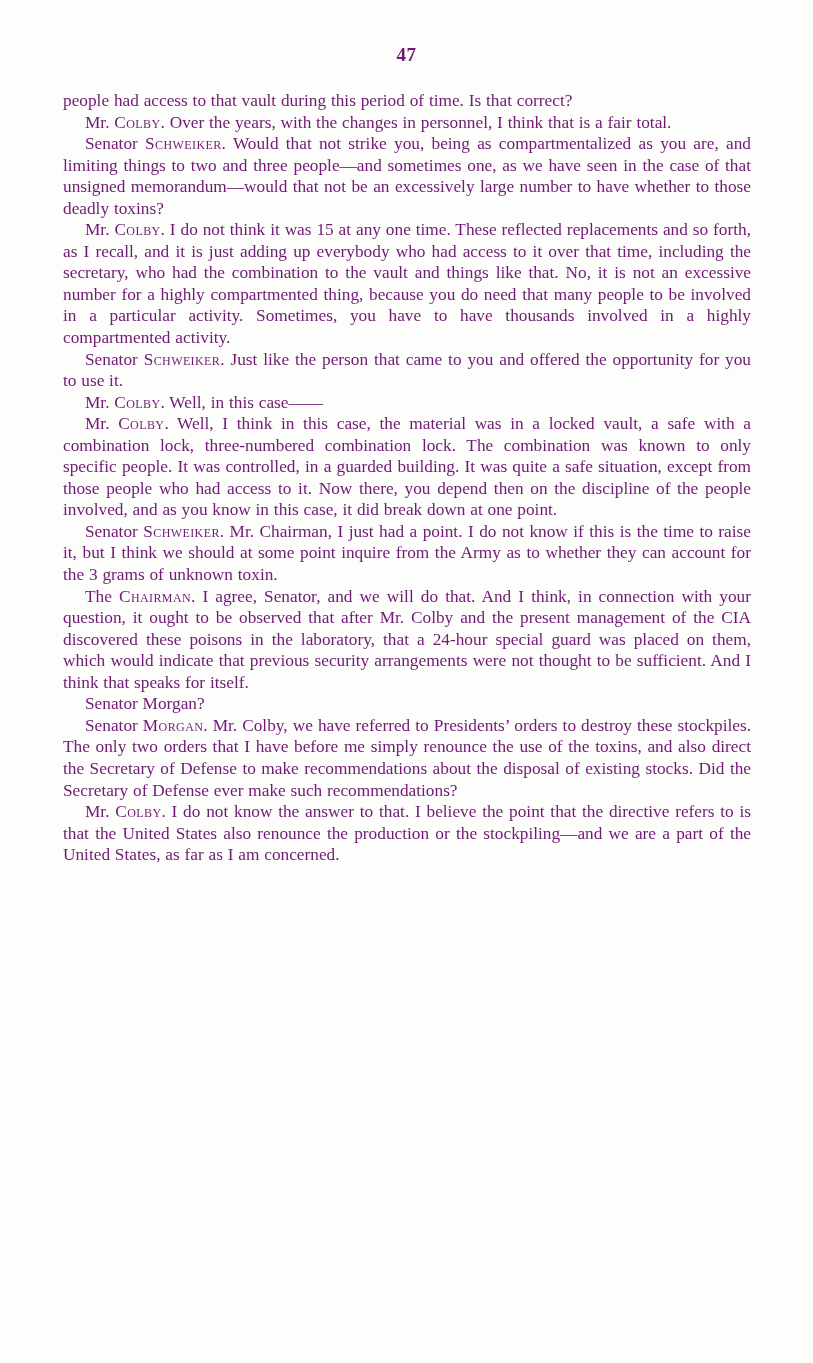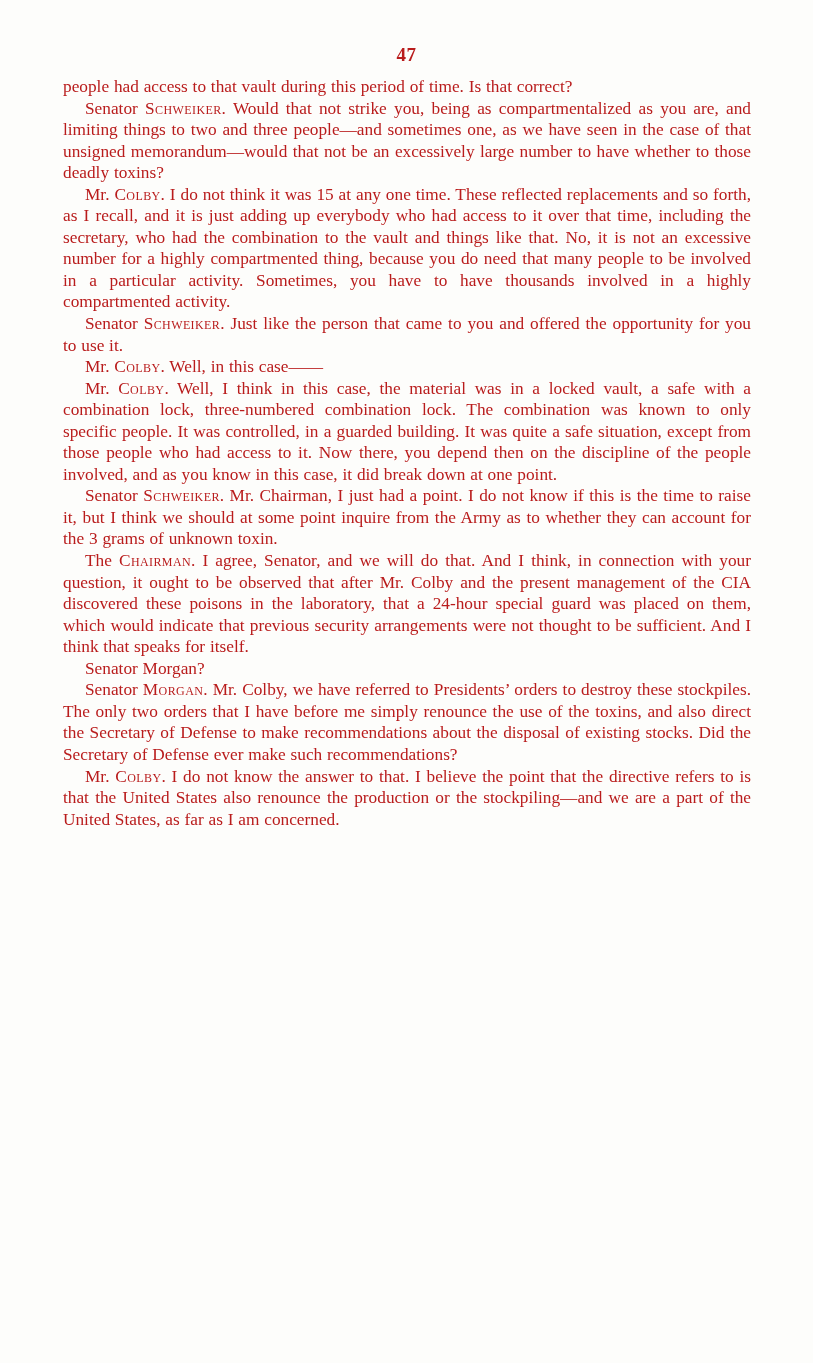--- a/index.html
+++ b/index.html
@@ -6,38 +6,38 @@
     margin: 0;
     padding: 0;
     background: #ffffff;
   }
   .page {
     position: relative;
     width: 813px;
     height: 1363px;
     margin: 0 auto;
     background: #fdfdfb;
-    color: #b91c1c;
+    color: #701a75;
     font-family: "Liberation Serif", "DejaVu Serif", serif;
     box-sizing: border-box;
     overflow: hidden;
   }
   .page-number {
     position: absolute;
     top: 44px;
     left: 0;
     right: 0;
     text-align: center;
     font-size: 19px;
     font-weight: bold;
     letter-spacing: 0.5px;
   }
   .body-text {
     position: absolute;
-    top: 76px;
+    top: 90px;
     left: 63px;
     width: 688px;
     font-size: 17.3px;
     line-height: 21.55px;
     text-align: justify;
     word-spacing: 0.5px;
   }
   .para {
     margin: 0;
     text-indent: 22px;
@@ -54,20 +54,21 @@
 <body>
 
 <div class="page">
 
   <div class="page-number">47</div>
 
   <div class="body-text">
 
     <p class="para no-indent"><span></span><span class="sc"></span><span>people had access to that vault during this period of time. Is that correct?</span></p>
 
+    <p class="para"><span>Mr. </span><span class="sc">Colby</span><span>. Over the years, with the changes in personnel, I think that is a fair total.</span></p>
 
     <p class="para"><span>Senator </span><span class="sc">Schweiker</span><span>. Would that not strike you, being as compartmentalized as you are, and limiting things to two and three people—and sometimes one, as we have seen in the case of that unsigned memorandum—would that not be an excessively large number to have whether to those deadly toxins?</span></p>
 
     <p class="para"><span>Mr. </span><span class="sc">Colby</span><span>. I do not think it was 15 at any one time. These reflected replacements and so forth, as I recall, and it is just adding up everybody who had access to it over that time, including the secretary, who had the combination to the vault and things like that. No, it is not an excessive number for a highly compartmented thing, because you do need that many people to be involved in a particular activity. Sometimes, you have to have thousands involved in a highly compartmented activity.</span></p>
 
 
     <p class="para"><span>Senator </span><span class="sc">Schweiker</span><span>. Just like the person that came to you and offered the opportunity for you to use it.</span></p>
 
     <p class="para"><span>Mr. </span><span class="sc">Colby</span><span>. Well, in this case——</span></p>
 

